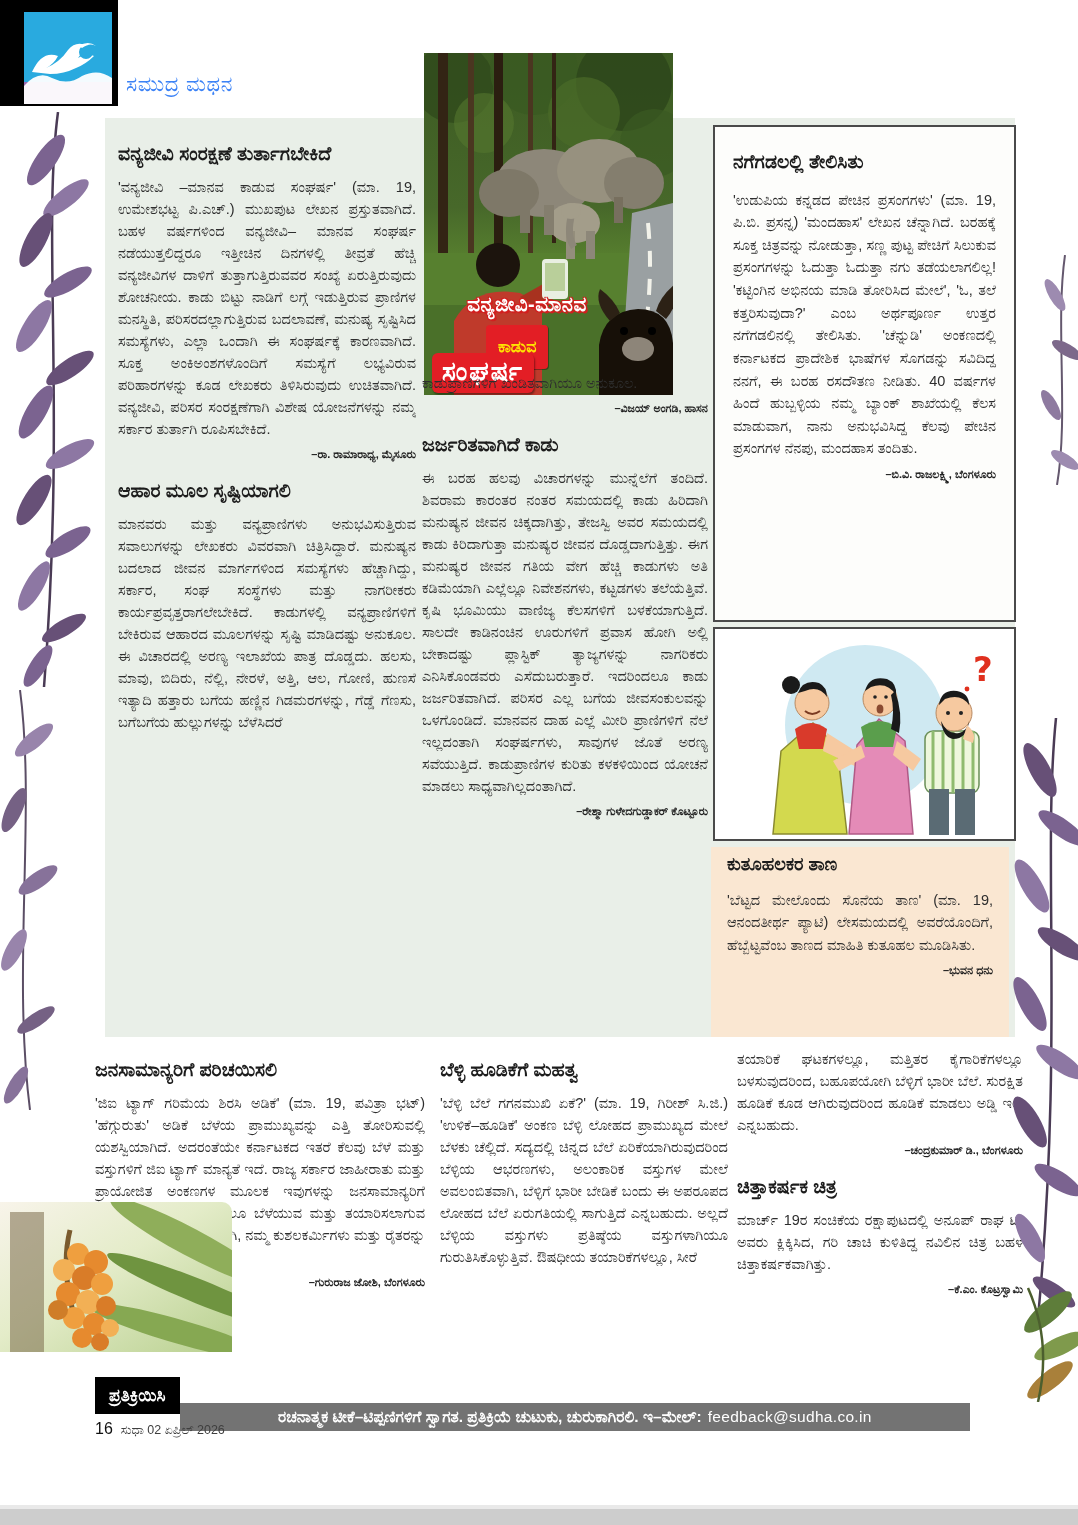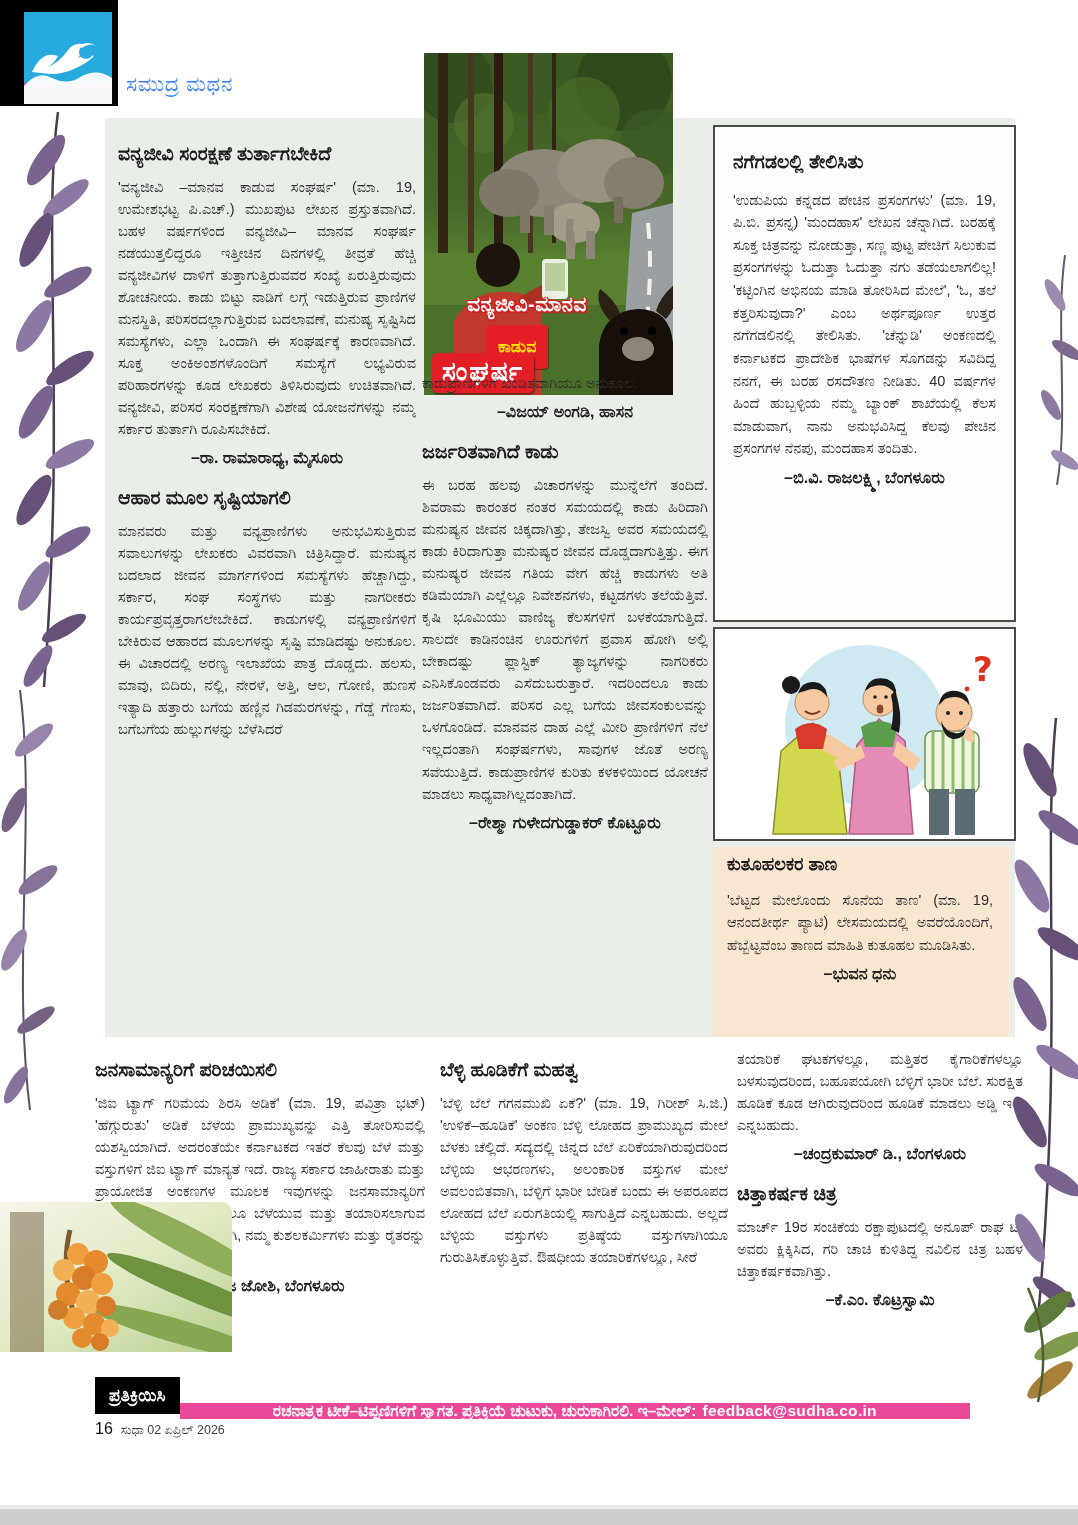--- a/index.html
+++ b/index.html
@@ -13,21 +13,21 @@
   .logo-box svg { display:block; }
   .section-title { position:absolute; left:126px; top:72px; font-size:21px; color:#3b82f6; letter-spacing:.5px; }
 
   
   .main-panel { position:absolute; left:105px; top:118px; width:910px; height:919px; background:#e9efe8; }
 
   .col { position:absolute; color:#2e2e2e; font-size:14.5px; line-height:1.52; text-align:justify; overflow:hidden; }
   .col h3 { font-size:19px; color:#1c1c1c; font-weight:bold; text-align:left; margin:16px 0 10px; line-height:1.25; }
   .col h3:first-child { margin-top:10px; }
   .col p { margin:0 0 2px; }
-  .sig { display:block; text-align:center; font-weight:bold; color:#1e1e1e; margin:6px 0 6px; font-size:16px; }
+  .sig { display:block; text-align:right; font-weight:bold; color:#1e1e1e; margin:6px 0 6px; font-size:11px; }
 
   .col1 { left:118px; top:132px; width:298px; height:898px; }
   .col2 { left:422px; top:372px; width:286px; height:660px; }
 
   
   .photo { position:absolute; left:424px; top:28px; width:249px; height:342px; overflow:hidden;
            background:linear-gradient(180deg,#3c5a22 0%,#47682a 45%,#59822f 62%,#4d7030 72%,#6b8f3c 100%);margin-top:25px; }
   .photo .canopy { position:absolute; left:0; top:0; width:100%; height:100%; }
   .ph-overlay1 { position:absolute; left:8px; top:240px; width:190px; text-align:center; font-size:20px; font-weight:bold; color:#ffffff;
                  text-shadow:2px 2px 0 #d21e1e, -1px -1px 0 #d21e1e, 1px -1px 0 #d21e1e, -1px 1px 0 #d21e1e; letter-spacing:.5px; }
@@ -48,23 +48,23 @@
   
   .bcol1 { left:95px; top:1048px; width:330px; height:320px; }
   .bcol2 { left:440px; top:1048px; width:288px; height:322px; }
   .bcol3 { left:737px; top:1048px; width:286px; height:322px; }
   .bcol1 p, .bcol2 p, .bcol3 p { text-indent:0; }
 
   
   .feedback-bar { position:absolute; left:95px; top:1377px; width:875px; height:37px; display:flex; }
   .feedback-label { background:#000000; color:#ffffff; font-weight:bold; font-size:17px; display:flex; align-items:center;
                     padding:0 14px; white-space:nowrap; }
-  .feedback-msg { background:#ec4899; color:#ffffff; font-weight:bold; font-size:15.5px; flex:1; display:flex; align-items:center;
-                  justify-content:center; gap:6px; padding:8px 10px; white-space:nowrap; overflow:hidden;margin-top:26px; }
-  .feedback-msg .email { font-weight:bold; letter-spacing:.3px; }
+  .feedback-msg { background:#737373; color:#ffffff; font-weight:bold; font-size:15.5px; flex:1; display:flex; align-items:center;
+                  justify-content:center; gap:6px; padding:14px 10px; white-space:nowrap; overflow:hidden;margin-top:26px; }
+  .feedback-msg .email { font-weight:normal; letter-spacing:.3px; }
 
   
   .page-footer { position:absolute; left:95px; top:1420px; display:flex; align-items:baseline; gap:8px; }
   .page-number { font-weight:normal; font-size:16px; color:#111; }
   .issue-line { font-size:12.5px; color:#3f3f3f; }
 
   .bottom-strip { position:absolute; left:0; top:1505px; width:1078px; height:20px; background:#cdcdcd; border-top:4px solid #e9e9e9; }
 
   
   .leaf-left { position:absolute; left:0; top:112px; width:108px; height:575px; }

